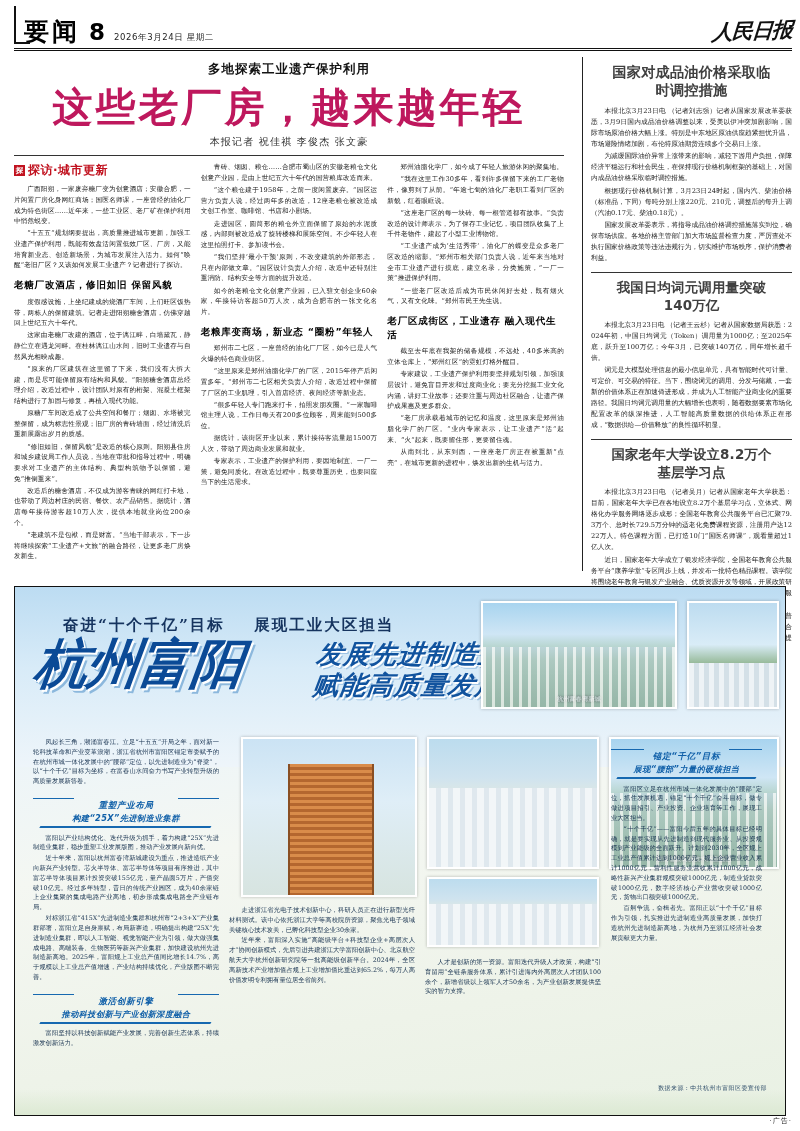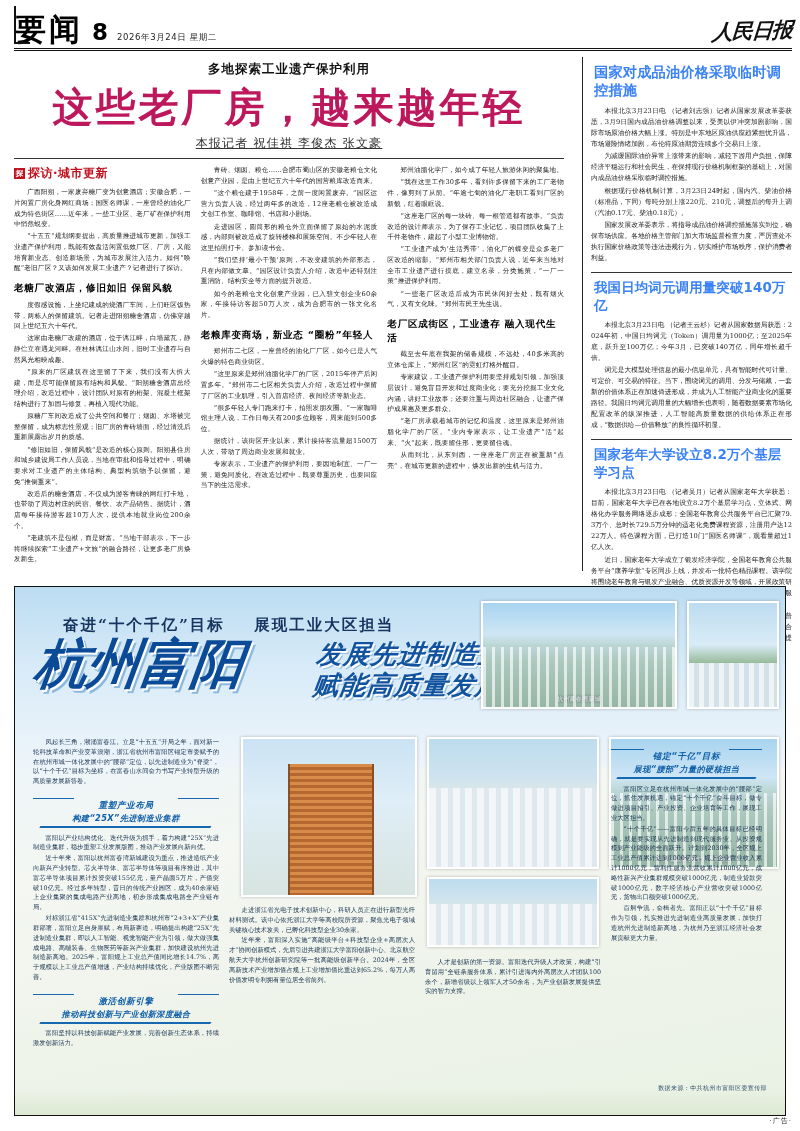--- a/index.html
+++ b/index.html
@@ -25,22 +25,22 @@
     position: absolute; left: 14px; top: 6px;
     width: 2px; height: 38px; background: #111;
   }
   .mast-bracket::after {
     content: ""; position: absolute; left: 0; bottom: 0;
     width: 16px; height: 2px; background: #111;
     transform-origin: left bottom;
   }
   .mast-title {
     font-family: "DejaVu Sans", sans-serif;
-    font-size: 31px; font-weight: 700; letter-spacing: 3px;
-    line-height: 1; padding-left: 1px; color: #000;
+    font-size: 25px; font-weight: 700; letter-spacing: 3px;
+    line-height: 1; padding-left: 10px; color: #000;
   }
   .mast-page {
     font-family: "DejaVu Sans", sans-serif;
     font-size: 23px; font-weight: 600; line-height: 1; color: #000;
   }
   .mast-date {
     font-family: "DejaVu Sans", sans-serif;
     font-size: 8.5px; letter-spacing: .6px; color: #222;
     padding-bottom: 2px;
   }
@@ -79,22 +79,22 @@
     font-family: "DejaVu Sans", sans-serif;
     font-weight: 700;
     font-size: 40px; letter-spacing: 3px;
     line-height: 1.18;
     margin: 6px 0 4px;
     color: #be185d;
   }
   .byline {
     text-align: center;
     font-family: "DejaVu Serif", serif;
-    font-size: 12px; letter-spacing: 1.2px;
-    color: #333; margin-bottom: 6px; text-decoration: underline;
+    font-size: 10px; letter-spacing: 1.2px;
+    color: #333; margin-bottom: 6px;
   }
   .hrule { border-top: .8px solid #333; margin: 5px 0 6px; }
 
   
   .tri { display: flex; gap: 10px; }
   .tri .tcol { width: 180px; }
 
   .section-tag {
     display: flex; align-items: center; gap: 3px;
     margin-bottom: 5px;
@@ -131,24 +131,24 @@
     line-height: 1.45;
     color: #000;
   }
 
   
   .side-head {
     font-family: "DejaVu Sans", sans-serif;
     font-weight: 700;
     font-size: 14.2px;
     letter-spacing: .2px;
-    text-align: left;
+    text-align: center;
     line-height: 1.3;
-    margin: 6px 3px 6px;
-    color: #3b82f6;
+    margin: 6px 15px 6px;
+    color: #404040;
   }
   .side-head.sm { font-size: 13.4px; }
   p.side {
     font-family: "DejaVu Serif", serif;
     font-size: 6.7px;
     line-height: 1.64;
     text-align: justify;
     text-indent: 2em;
     margin-bottom: 1.5px;
     color: #1a1a1a;

